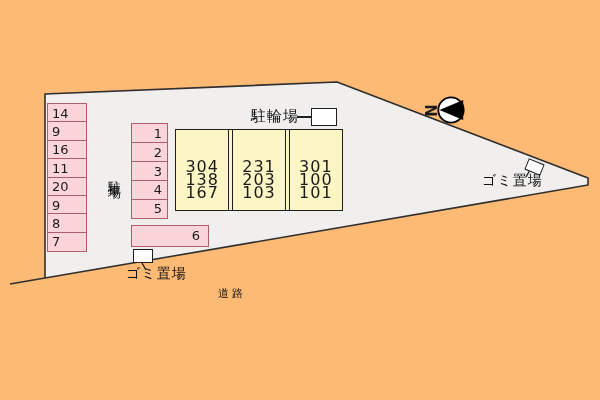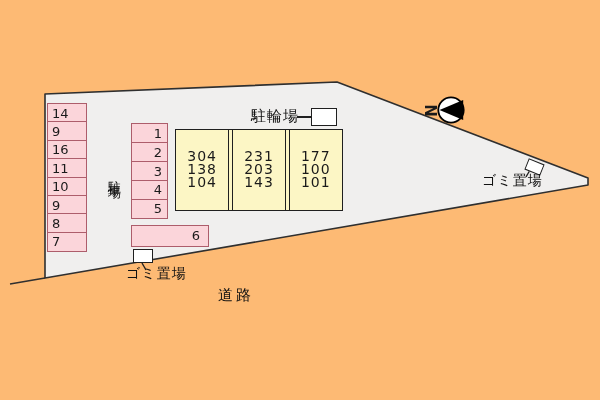--- a/index.html
+++ b/index.html
@@ -27,38 +27,38 @@
     justify-content:flex-end;padding-right:8px;font-size:13px;
   }
 
   
   .building{
     position:absolute;left:175px;top:129px;width:168px;height:82px;
     background:#fcf6c5;border:1.6px solid #1f1f1f;display:flex;gap:2.5px;
   }
   .unit{
     flex:1;background:#fcf6c5;border-left:1.2px solid #1f1f1f;border-right:1.2px solid #1f1f1f;
-    padding-top:20px;text-align:center;font-size:14px;line-height:13px;letter-spacing:1px;
+    padding-top:30px;text-align:center;font-size:16px;line-height:13px;letter-spacing:1px;
   }
   .unit:first-child{border-left:none;}
   .unit:last-child{border-right:none;}
 
   
   .wbox{background:#ffffff;border:1.6px solid #1f1f1f;}
 
   
   .jp{font-weight:400;color:#111;}
   .lbl-parking{
     left:105px;top:170px;writing-mode:vertical-rl;text-orientation:upright;
     font-size:13px;letter-spacing:3px;
   }
   .lbl-bicycle{left:251px;top:107px;font-size:15px;letter-spacing:1px;}
   .lbl-garbage-left{left:126px;top:265px;font-size:14px;letter-spacing:1px;}
   .lbl-garbage-right{left:482px;top:172px;font-size:14px;letter-spacing:1px;}
-  .lbl-road{left:218px;top:286px;font-size:15px;letter-spacing:3px;}
+  .lbl-road{left:218px;top:286px;font-size:11px;letter-spacing:3px;}
 
   .dash{left:297px;top:116px;width:14px;height:2px;background:#1f1f1f;}
 
   
   .north{left:423px;top:95px;display:flex;align-items:center;}
   .north .n{font-size:15px;font-weight:bold;transform:rotate(90deg);display:inline-block;line-height:1;}
 </style>
 </head>
 <body>
 
@@ -78,21 +78,21 @@
     <div class="pspace">
         <span>9</span>
       </div>
     <div class="pspace">
         <span>16</span>
       </div>
     <div class="pspace">
         <span>11</span>
       </div>
     <div class="pspace">
-        <span>10</span>
+        <span>20</span>
       </div>
     <div class="pspace">
         <span>9</span>
       </div>
     <div class="pspace">
         <span>8</span>
       </div>
     <div class="pspace">
         <span>7</span>
       </div>
@@ -117,29 +117,29 @@
   </div>
 
   <div class="pwide">
     <span>6</span>
   </div>
 
   <div class="building">
     <div class="unit">
       <div>304</div>
       <div>138</div>
-      <div>104</div>
+      <div>167</div>
     </div>
     <div class="unit">
       <div>231</div>
       <div>203</div>
-      <div>143</div>
+      <div>103</div>
     </div>
     <div class="unit">
-      <div>177</div>
+      <div>301</div>
       <div>100</div>
       <div>101</div>
     </div>
   </div>
 
   <div class="abs jp lbl-parking">駐車場</div>
   <div class="abs jp lbl-bicycle">駐輪場</div>
   <div class="abs dash"></div>
   <div class="abs wbox" style="left:311px;top:108px;width:26px;height:18px;"></div>
 

